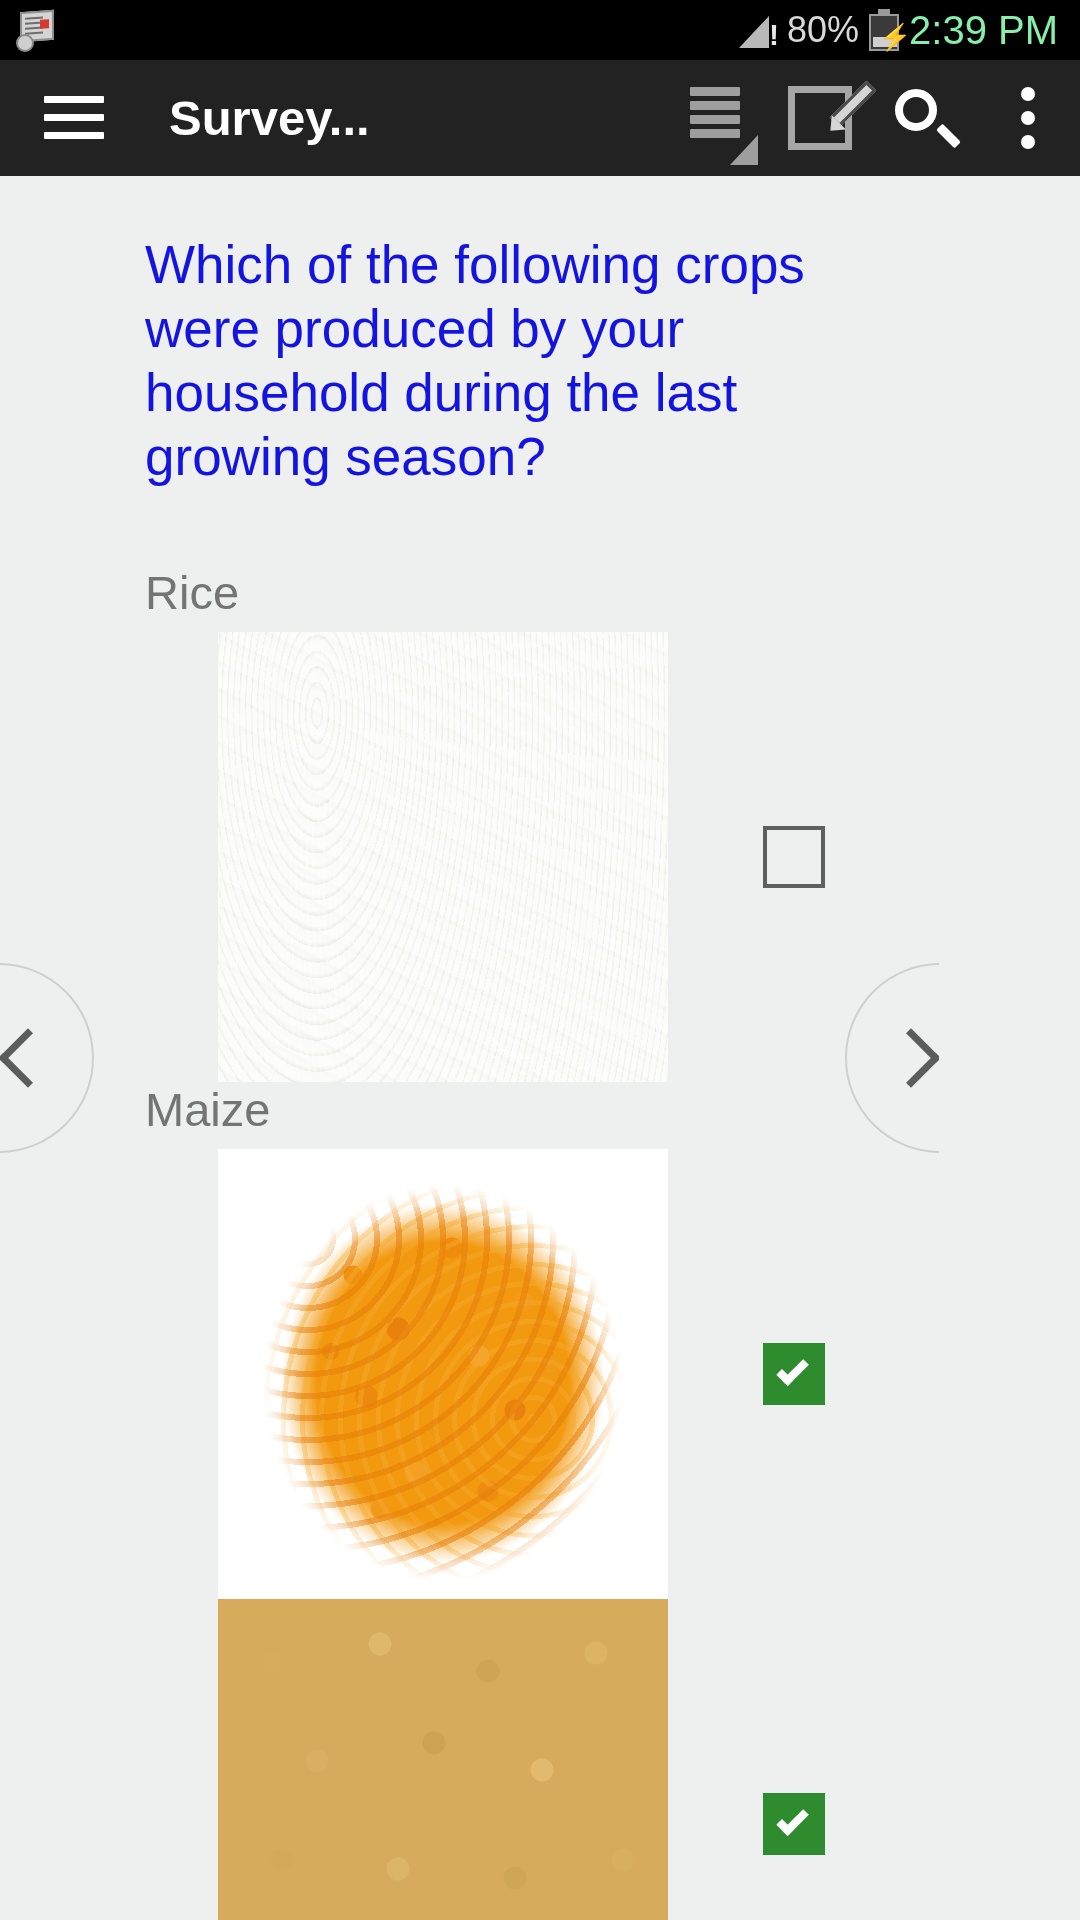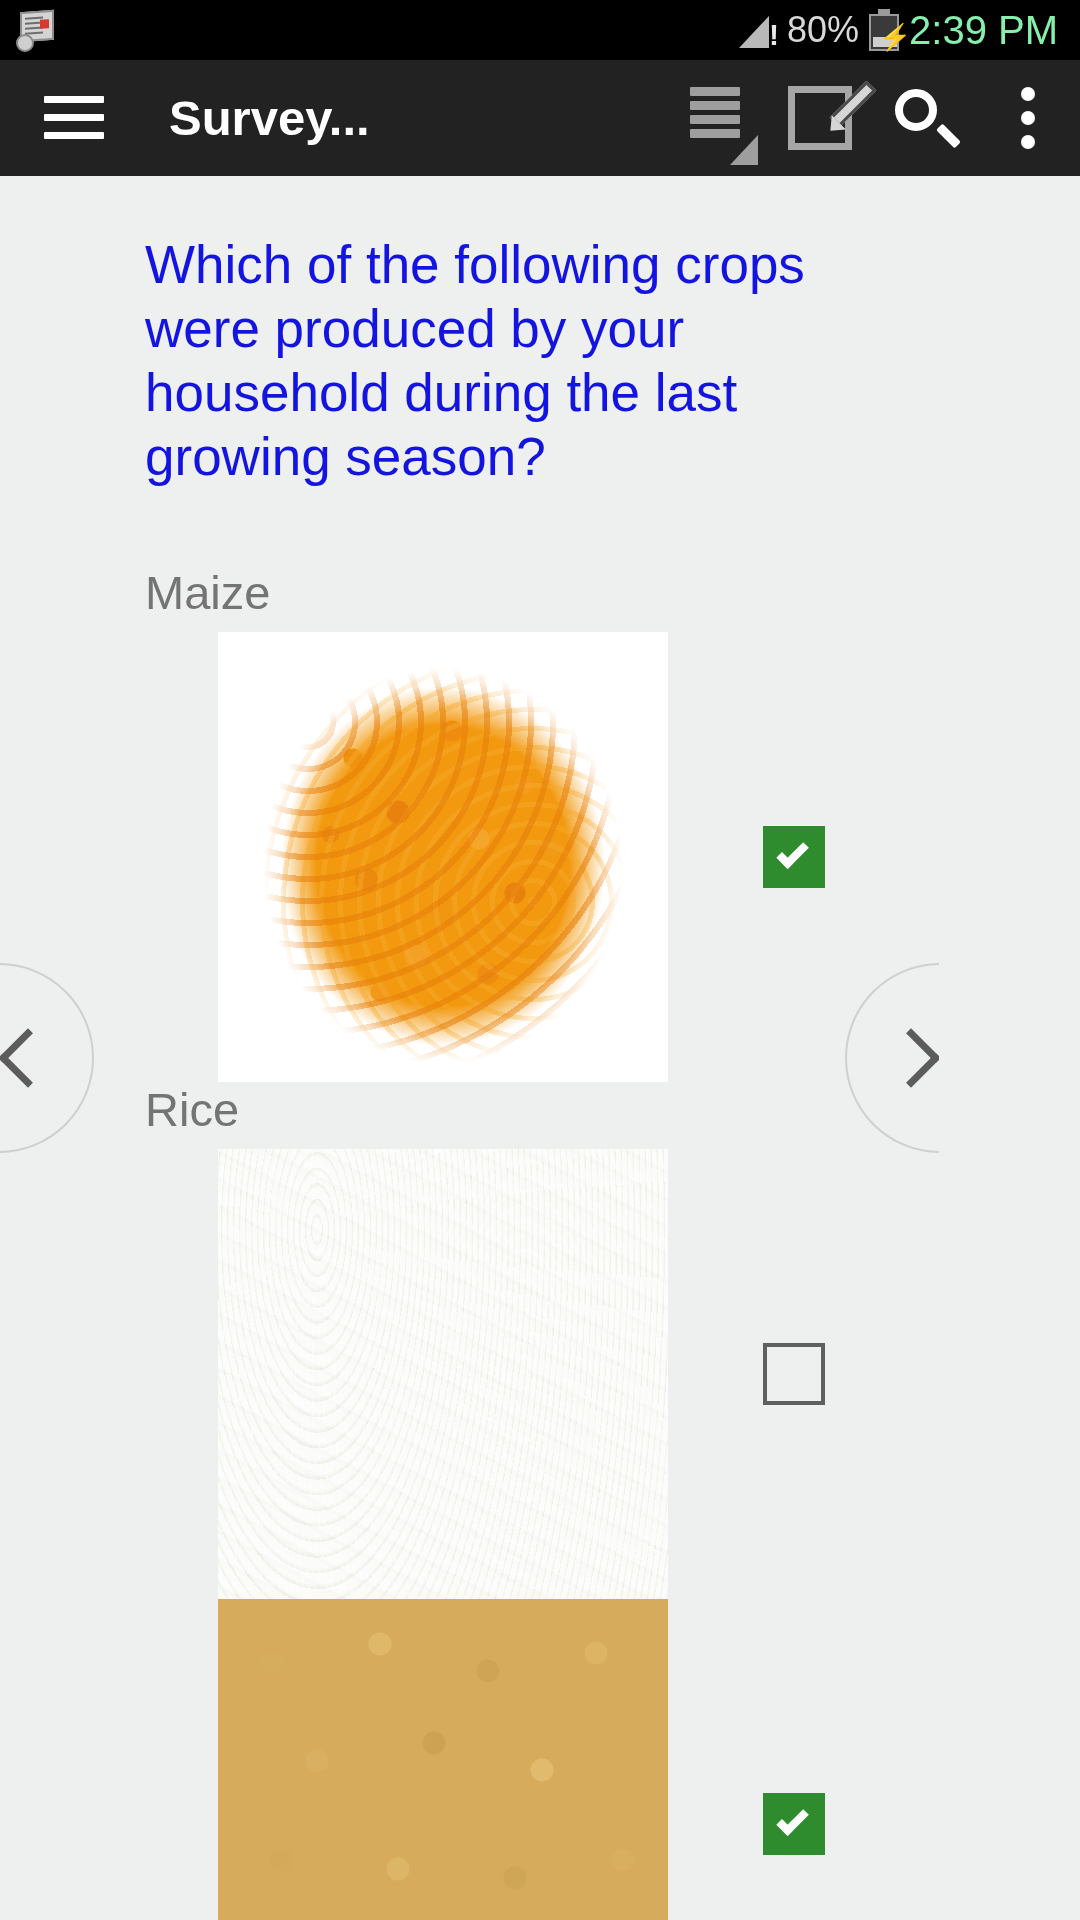--- a/index.html
+++ b/index.html
@@ -305,46 +305,46 @@
     </div>
   </div>
 
   <div class="content">
 
     <div class="question">Which of the following crops were produced by your household during the last growing season?</div>
 
     <div class="options">
 
       <div class="option-row">
+        <div class="option-label">Rice</div>
+        <div class="option-body">
+          <div class="option-thumb">
+            <div class="rice-art"></div>
+          </div>
+          <div class="option-checkbox">
+            <div class="cb-unchecked"></div>
+          </div>
+        </div>
+      </div>
+
+      <div class="option-row">
         <div class="option-label">Maize</div>
         <div class="option-body">
           <div class="option-thumb">
             <div class="maize-art"></div>
           </div>
           <div class="option-checkbox">
             <div class="cb-checked">
               <div class="tick"></div>
             </div>
           </div>
         </div>
       </div>
 
       <div class="option-row">
-        <div class="option-label">Rice</div>
-        <div class="option-body">
-          <div class="option-thumb">
-            <div class="rice-art"></div>
-          </div>
-          <div class="option-checkbox">
-            <div class="cb-unchecked"></div>
-          </div>
-        </div>
-      </div>
-
-      <div class="option-row">
         <div class="option-body">
           <div class="option-thumb">
             <div class="sorghum-art"></div>
           </div>
           <div class="option-checkbox">
             <div class="cb-checked">
               <div class="tick"></div>
             </div>
           </div>
         </div>

